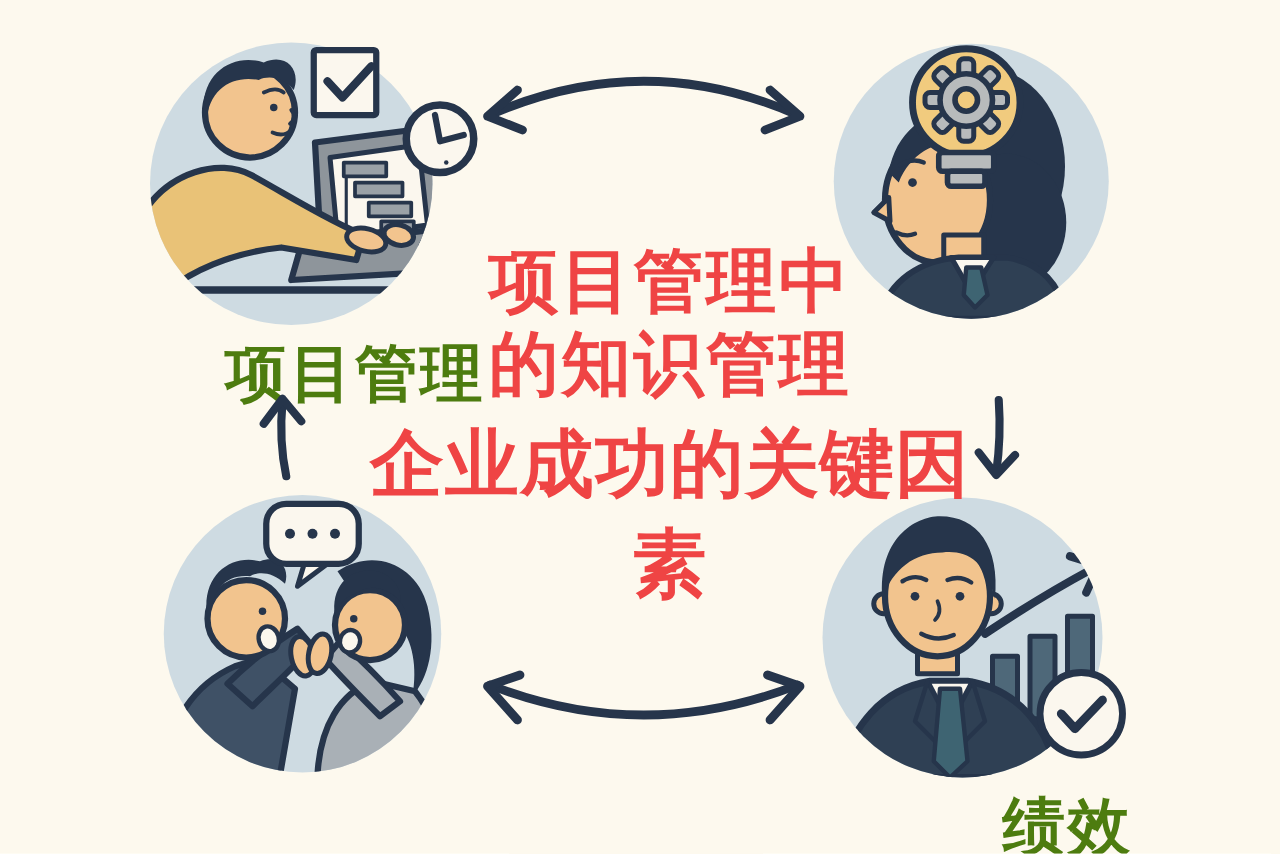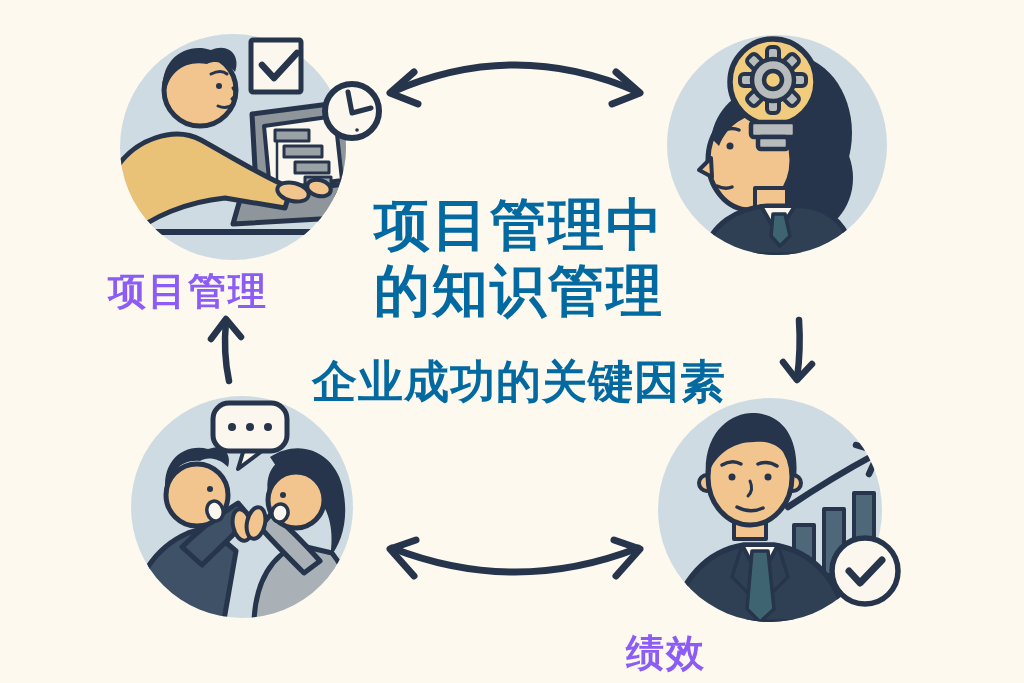--- a/index.html
+++ b/index.html
@@ -7,41 +7,41 @@
     position:relative;
     width:1024px;height:683px;
     background:#FDF9EE;
     overflow:hidden;
     font-family:"Liberation Sans","DejaVu Sans",sans-serif;
   }
   .abs{position:absolute;}
   .node-label{
     position:absolute;
     width:280px;
-    text-align:left;
-    font-size:38px;
+    text-align:right;
+    font-size:50px;
     font-weight:700;
-    color:#8b5cf6;
+    color:#4d7c0f;
     letter-spacing:2px;
   }
   #title-block{
     position:absolute;
-    left:259px;top:192px;width:520px;
+    left:276px;top:192px;width:520px;
     text-align:center;
-    color:#0369a1;
+    color:#ef4444;
   }
   .title-line{
     font-size:56px;
     font-weight:800;
     line-height:66px;
     letter-spacing:2px;
   }
   .subtitle-line{
-    margin-top:28px;
-    font-size:45px;
+    margin-top:8px;
+    font-size:59px;
     font-weight:800;
     letter-spacing:1px;
   }
   svg{display:block;}
 </style>
 </head>
 <body>
 
 <div id="stage">
 

